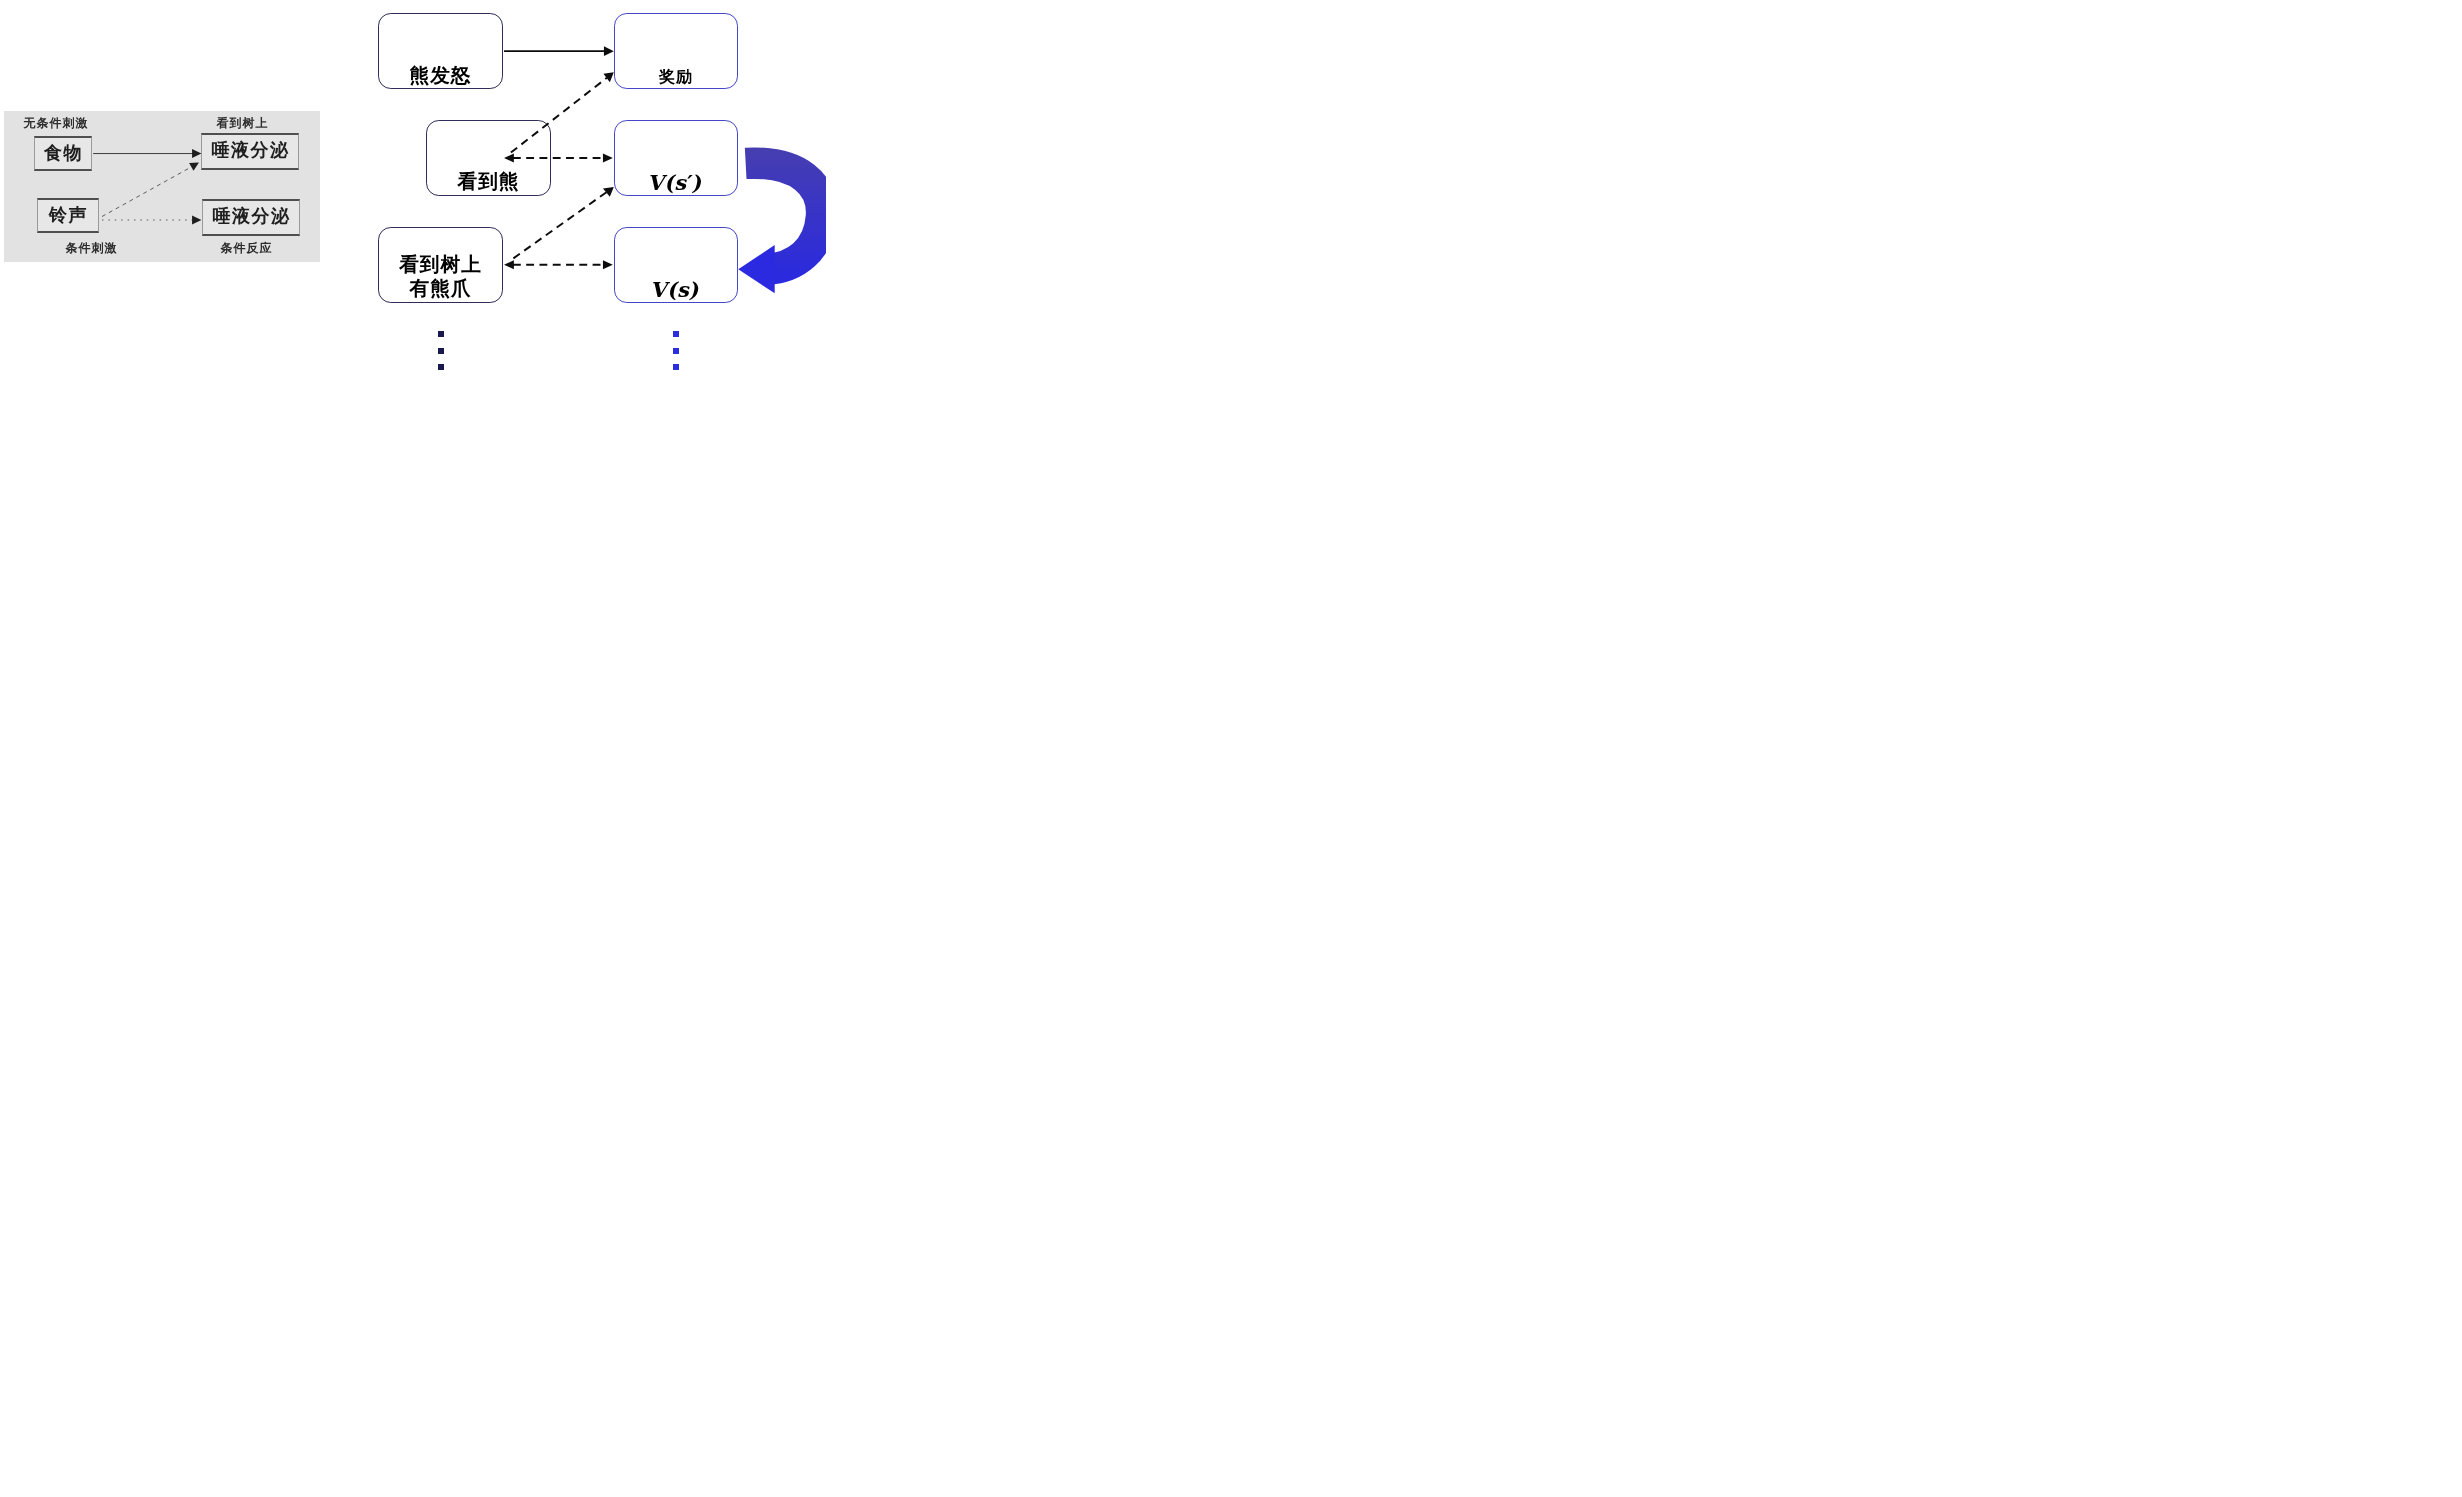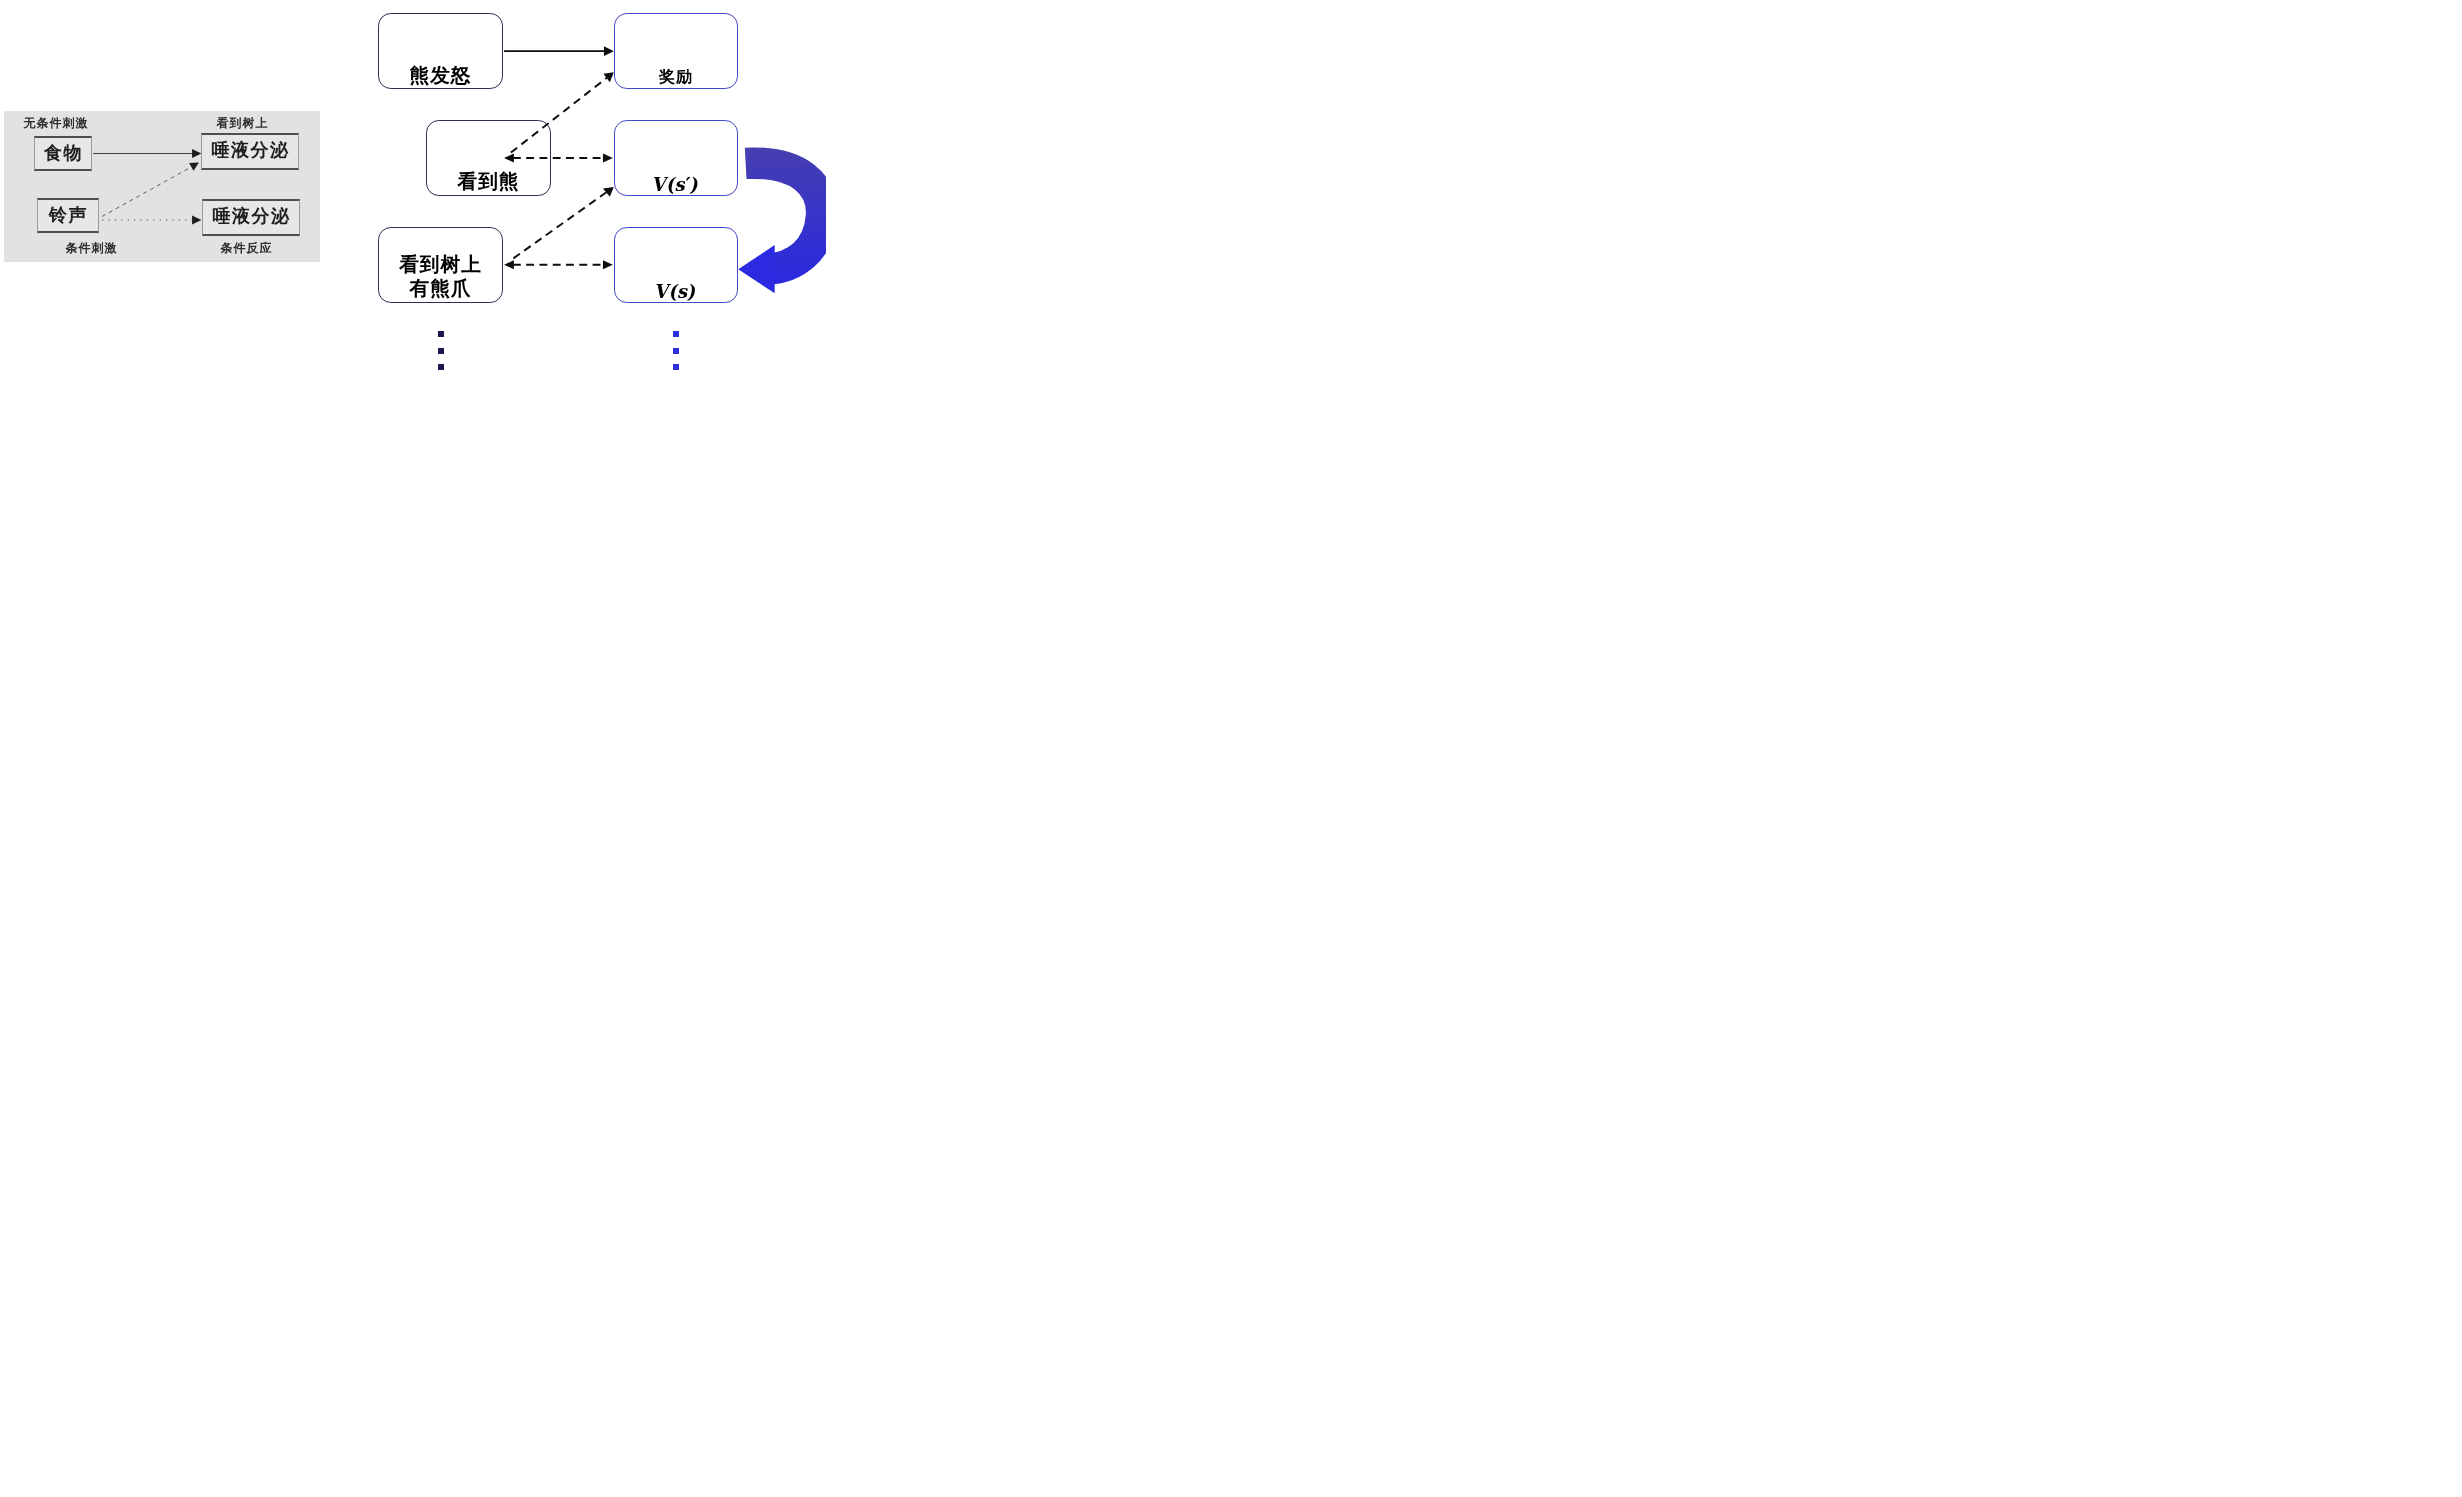--- a/index.html
+++ b/index.html
@@ -14,21 +14,21 @@
         text-align:center;color:#1f1f1f;font-size:18px;font-weight:600;letter-spacing:1.5px;padding-top:2.5px;}
 
   
   .rbox{position:absolute;background:#ffffff;border-radius:12.8px;box-sizing:border-box;
         display:flex;flex-direction:column;align-items:center;justify-content:flex-end;
         color:#000;font-weight:600;text-align:center;}
   .rbox.navy{border:1.5px solid #2f2d55;}
   .rbox.blue{border:1.5px solid #4448c8;}
   .state-text{font-size:19.7px;letter-spacing:1px;line-height:1.25;}
   .reward-text{font-family:"DejaVu Serif","Liberation Serif",serif;font-weight:700;font-size:16px;letter-spacing:1px;}
-  .value-text{font-family:"DejaVu Serif","Liberation Serif",serif;font-style:italic;font-weight:600;font-size:18px;}
+  .value-text{font-family:"DejaVu Serif","Liberation Serif",serif;font-style:italic;font-weight:600;font-size:21px;}
 
   .dot{position:absolute;width:6.4px;height:6.4px;}
   .dot.navy{background:#191950;}
   .dot.blue{background:#2d2de0;}
 
   svg.overlay{position:absolute;left:0;top:0;pointer-events:none;}
 </style>
 </head>
 <body>
 

